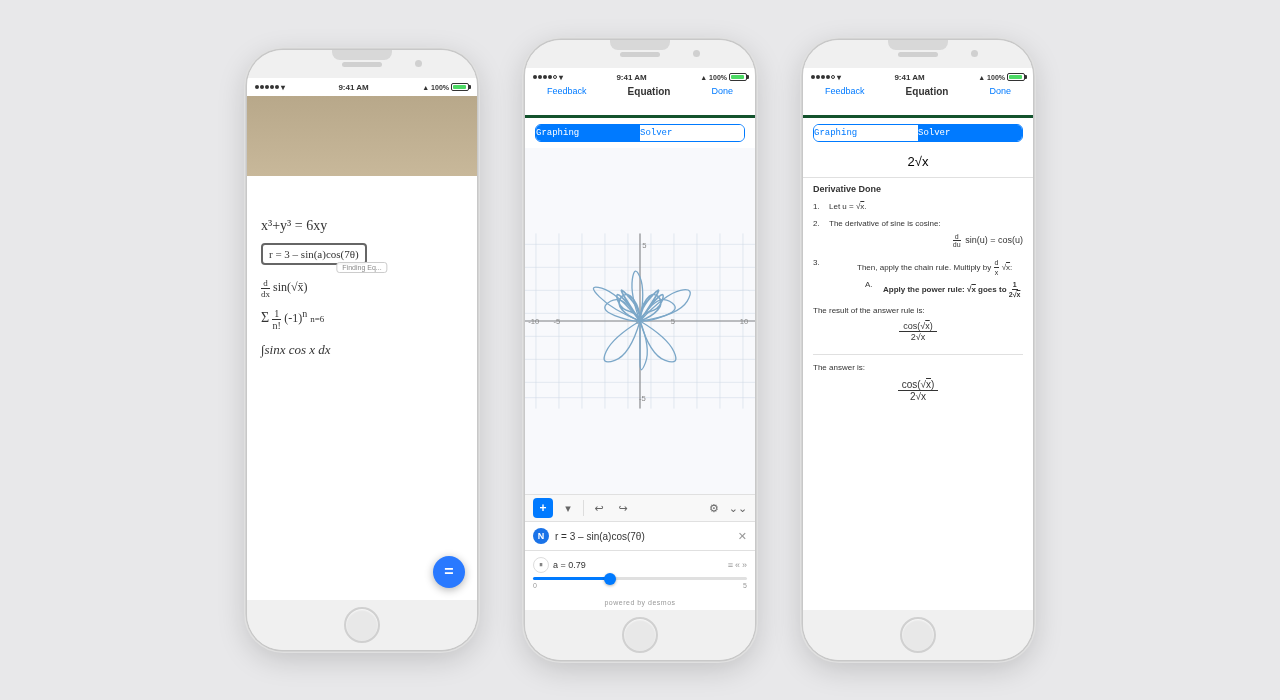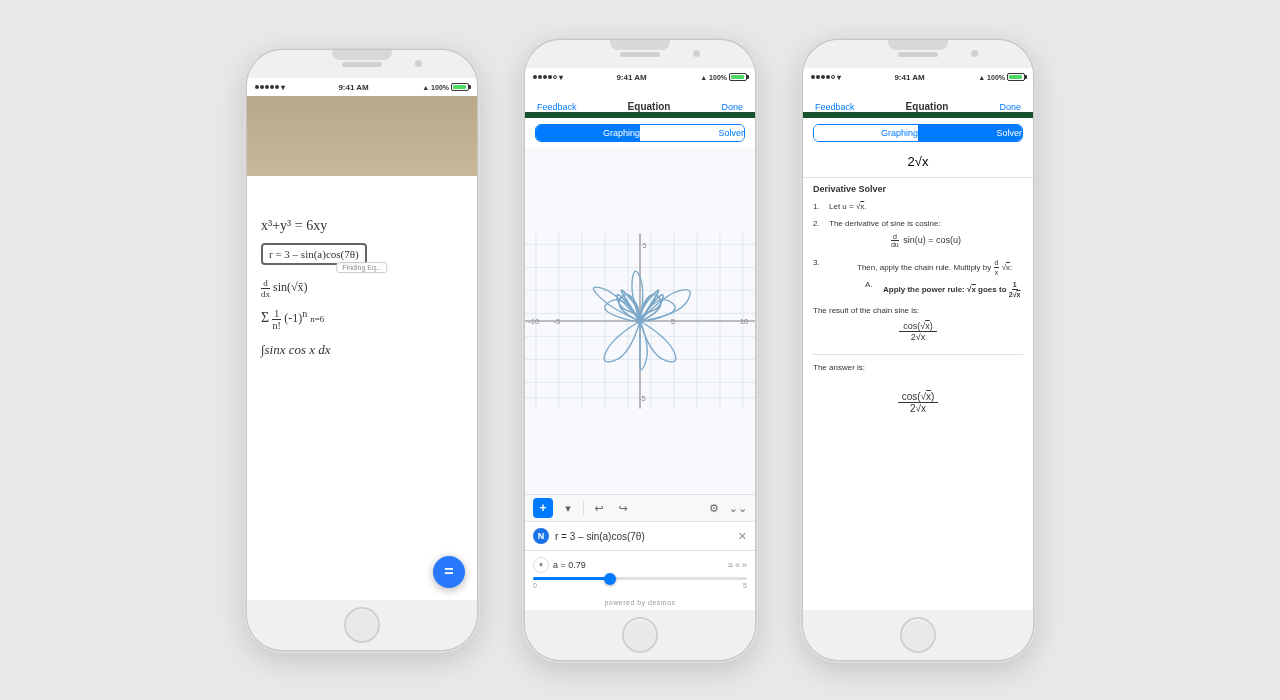--- a/index.html
+++ b/index.html
@@ -150,24 +150,24 @@
       position: absolute;
       bottom: 12px;
       right: 12px;
       box-shadow: 0 2px 8px rgba(0,0,0,0.3);
     }
 
     
     .phone-nav {
       height: 32px;
       display: flex;
-      align-items: flex-end;
+      align-items: flex-start;
       justify-content: space-between;
-      padding: 0 12px;
-      border-bottom: 6px solid #14532d;
+      padding: 0 22px;
+      border-bottom: 3px solid #14532d;
       background: #fff;
       flex-shrink: 0;
     }
     .nav-feedback {
       color: #007aff;
       font-size: 9px;
     }
     .nav-title {
       font-size: 10px;
       font-weight: 600;
@@ -181,25 +181,26 @@
     .segment-control {
       display: flex;
       margin: 6px 10px;
       border-radius: 6px;
       overflow: hidden;
       border: 1.5px solid #007aff;
       flex-shrink: 0;
     }
     .seg-btn {
       flex: 1;
-      text-align: right;
+      text-align: left;
       padding: 3px 0;
       font-size: 9px;
       font-weight: 500;
       cursor: pointer;
+      font-family: Liberation Mono, monospace;
     }
     .seg-btn.active {
       background: #007aff;
       color: white;
     }
     .seg-btn.inactive {
       background: white;
       color: #007aff;
     }
 
@@ -632,32 +633,32 @@
       <div class="segment-control">
         <div class="seg-btn inactive">Graphing</div>
         <div class="seg-btn active">Solver</div>
       </div>
 
       <div style="text-align:center; padding:6px 10px 8px; border-bottom:1px solid #e0e0e0; font-size:13px;">
         2√x
       </div>
 
       <div class="solver-content">
-        <div class="deriv-title">Derivative Solver</div>
+        <div class="deriv-title">Derivative Done</div>
 
         <div class="deriv-step">
           <span class="step-num">1.</span>
           <span class="step-text">Let u = √<span style="text-decoration:overline;">x</span>.</span>
         </div>
 
         <div class="deriv-step">
           <span class="step-num">2.</span>
           <div style="flex:1;">
             <div class="step-text">The derivative of sine is cosine:</div>
-            <div style="text-align:center; margin:3px 0; font-size:9px;">
+            <div style="text-align:right; margin:3px 0; font-size:9px;">
               <span style="display:inline-flex; flex-direction:column; align-items:center; vertical-align:middle; margin-right:2px;">
                 <span style="border-bottom:1px solid #333; padding:0 2px; font-size:7px;">d</span>
                 <span style="font-size:7px;">du</span>
               </span>
               sin(u) = cos(u)
             </div>
           </div>
         </div>
 
         <div class="deriv-step">
@@ -676,31 +677,31 @@
               <span style="font-size:8px; line-height:1.3;font-weight:bold;">Apply the power rule: √<span style="text-decoration:overline;">x</span> goes to
                 <span style="display:inline-flex; flex-direction:column; align-items:center; vertical-align:middle;">
                   <span style="border-bottom:1px solid #333; padding:0 1px; font-size:7px;">1</span>
                   <span style="font-size:7px;">2√<span style="text-decoration:overline;">x</span></span>
                 </span>
               </span>
             </div>
           </div>
         </div>
 
-        <div style="font-size:8px; margin-bottom:2px;">The result of the chain sine is:</div>
+        <div style="font-size:8px; margin-bottom:2px;">The result of the answer rule is:</div>
         <div style="text-align:center; font-size:9px; margin-bottom:4px;">
           <span style="display:inline-flex; flex-direction:column; align-items:center; font-size:9px;">
             <span style="border-bottom:1px solid #333; padding:0 4px;">cos(√<span style="text-decoration:overline;">x</span>)</span>
             <span>2√<span style="text-decoration:overline;">x</span></span>
           </span>
         </div>
 
         <div style="height:1px; background:#e0e0e0; margin:4px 0;"></div>
 
-        <div style="font-size:8px; margin-bottom:15px;">The answer is:</div>
+        <div style="font-size:8px; margin-bottom:3px;">The answer is:</div>
         <div style="text-align:center; font-size:10px;">
           <span style="display:inline-flex; flex-direction:column; align-items:center; font-size:10px;">
             <span style="border-bottom:1px solid #333; padding:0 4px;">cos(√<span style="text-decoration:overline;">x</span>)</span>
             <span>2√<span style="text-decoration:overline;">x</span></span>
           </span>
         </div>
       </div>
     </div>
     <div class="iphone-bottom">
       <div class="home-button"></div>

